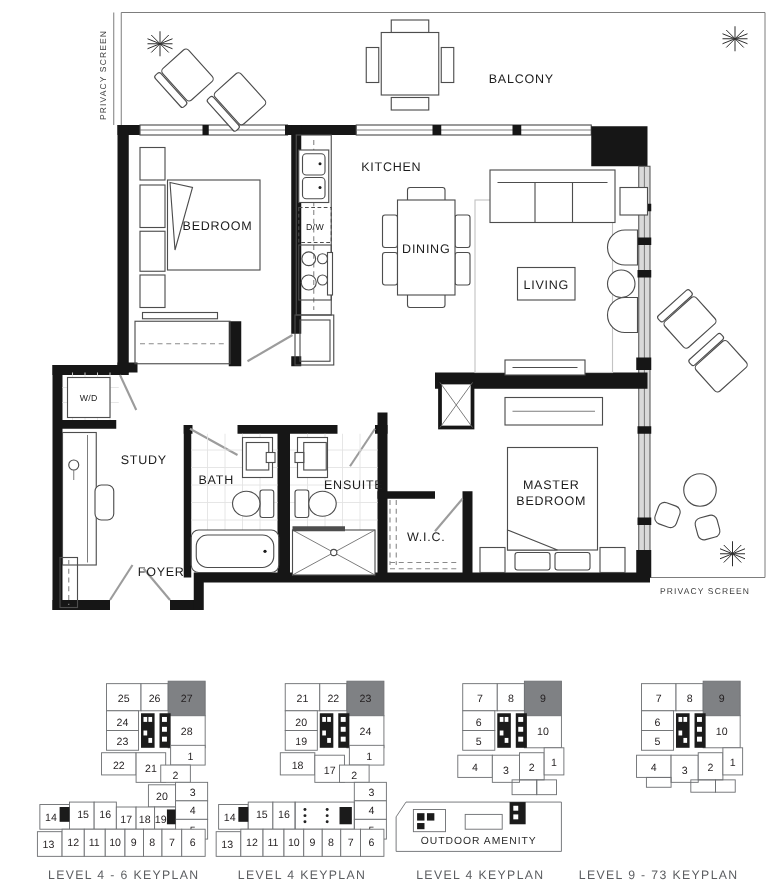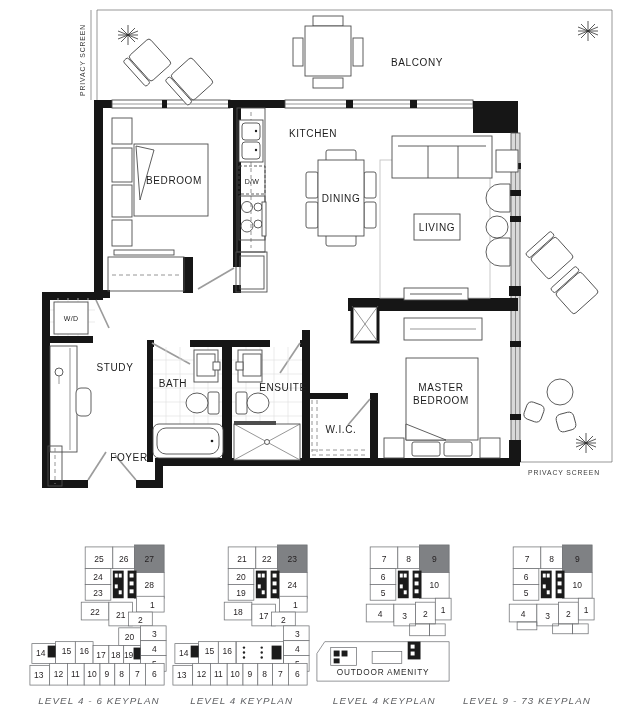--- a/index.html
+++ b/index.html
@@ -23,21 +23,21 @@
   .plant{stroke:#2e2e2e;stroke-width:.8;fill:none;}
   
   .keyplans{display:flex;justify-content:space-between;padding:6px 22px 0 28px;}
   .kp{width:142px;display:flex;flex-direction:column;align-items:center;}
   .kp-cell{fill:#fff;stroke:#6f7174;stroke-width:.75;}
   .kp-open{fill:none;stroke:#6f7174;stroke-width:.75;}
   .kp-his{stroke:#6f7174;stroke-width:.75;}
   .kp-num{font-size:8.6px;fill:#231f20;text-anchor:middle;}
   .kp-core{fill:#1b1b1b;}
   .kp-amenity{font-size:8.4px;fill:#2a2a2a;letter-spacing:.8px;text-anchor:middle;}
-  .kp-caption{font-size:9.8px;color:#5c5e61;letter-spacing:1.1px;margin-top:4px;white-space:nowrap;font-style:italic;}
+  .kp-caption{font-size:9.8px;color:#5c5e61;letter-spacing:1.1px;margin-top:4px;white-space:nowrap;}
 </style>
 </head>
 <body>
 
 <div class="page">
 
   <svg width="620" height="535" viewBox="0 0 620 535">
 
     <g>
       <path class="tl2" d="M97,10 H612 V462 H520"></path>

